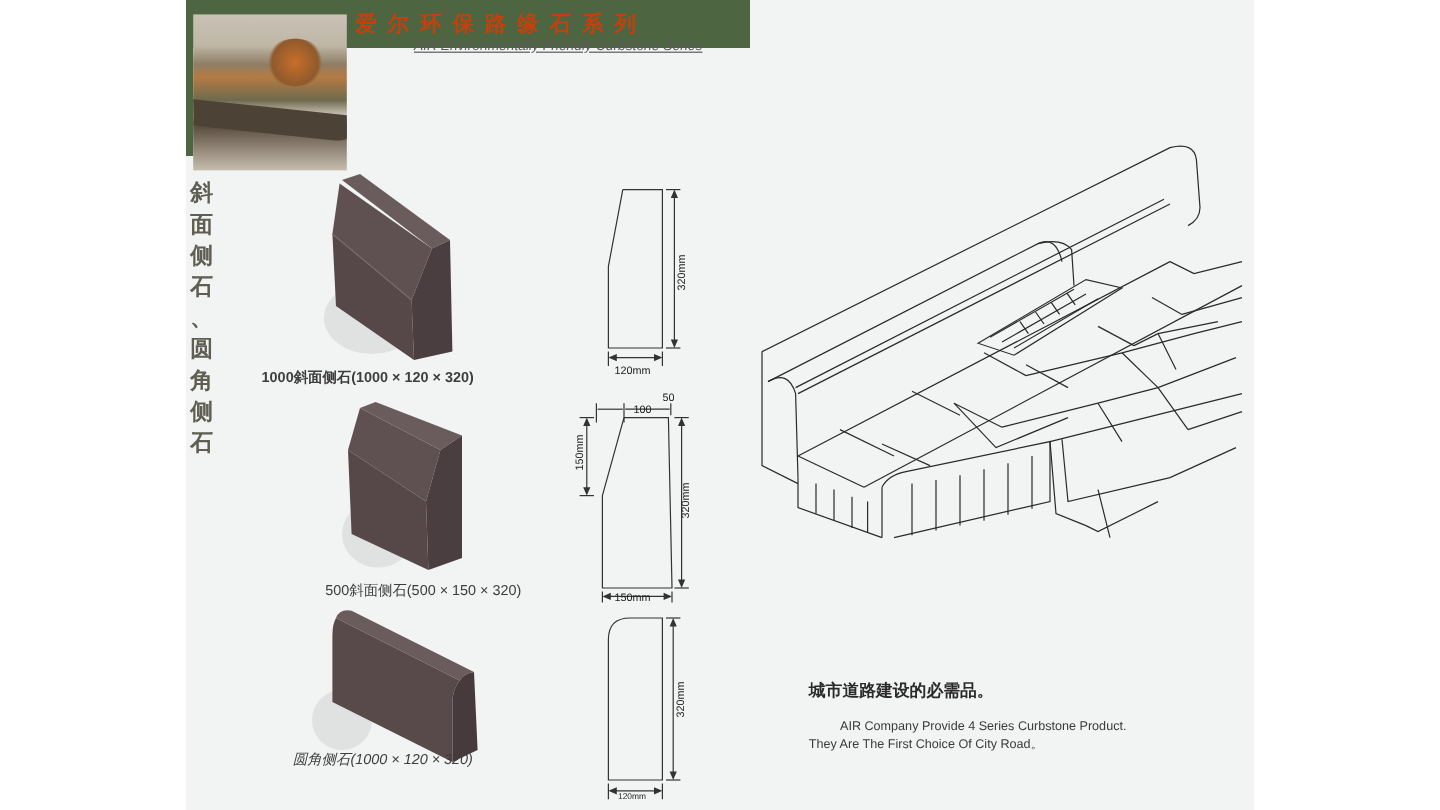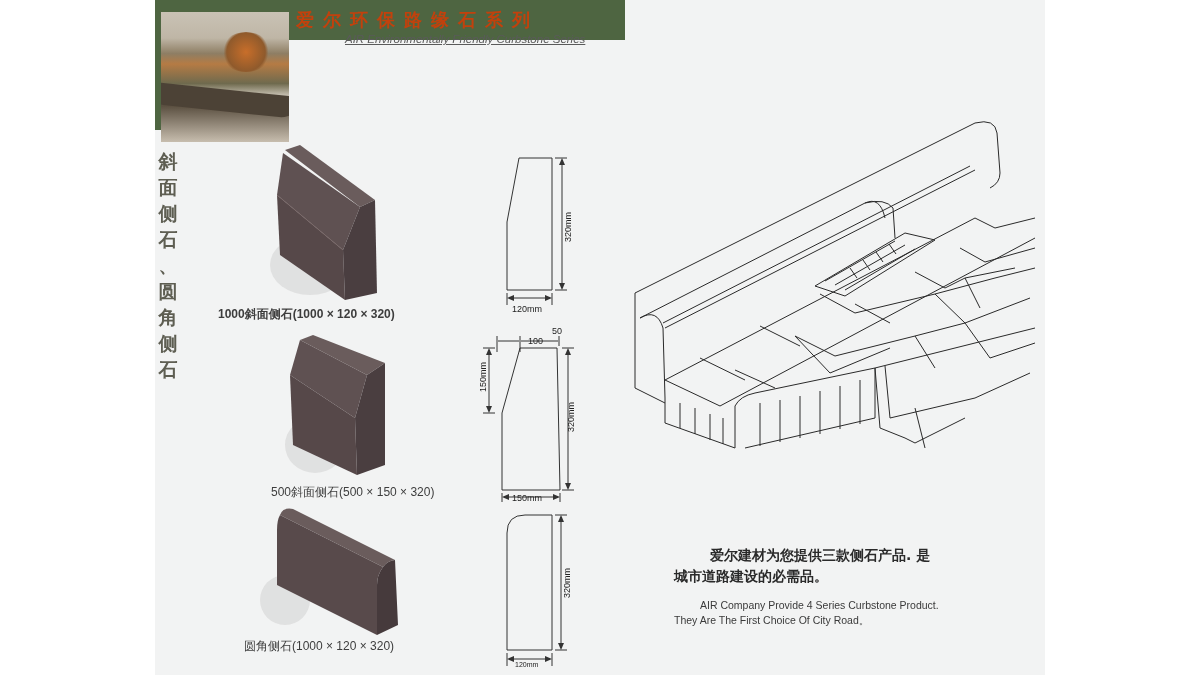--- a/index.html
+++ b/index.html
@@ -73,21 +73,21 @@
 
 <svg style="left:265px;top:505px;" width="145" height="135">
   <ellipse cx="20" cy="95" rx="25" ry="25" fill="#d8d8d8" opacity="0.7"></ellipse>
   <path d="M15,10 Q18,2 28,4 L130,55 Q122,56 118,62 Z" fill="#6a5c5c"></path>
   <path d="M15,10 L118,62 Q112,70 112,80 L112,130 L12,80 L12,25 Q12,15 15,10 Z" fill="#584a4b"></path>
   <path d="M118,62 Q122,56 130,55 L133,120 L112,130 L112,80 Q112,70 118,62 Z" fill="#463a3c"></path>
 </svg>
 
 <div class="caption" style="left:218px;top:306px;font-weight:bold;">1000斜面侧石(1000 × 120 × 320)</div>
 <div class="caption" style="left:237px;top:484px;margin-left:34px;">500斜面侧石(500 × 150 × 320)</div>
-<div class="caption" style="left:244px;top:638px;">圆角侧石(1000 × 120 × 320)</div>
+<div class="caption" style="left:244px;top:625px;font-style:italic;">圆角侧石(1000 × 120 × 320)</div>
 
 <svg style="left:495px;top:155px;" width="90" height="160">
   <polyline points="24,3 57,3 57,135 12,135 12,67 24,3" fill="none" stroke="#333" stroke-width="1"></polyline>
   <line x1="60" y1="3" x2="72" y2="3" stroke="#333" stroke-width="1"></line>
   <line x1="60" y1="135" x2="72" y2="135" stroke="#333" stroke-width="1"></line>
   <line x1="67" y1="5" x2="67" y2="133" stroke="#333" stroke-width="1"></line>
   <polygon points="67,3 64,10 70,10" fill="#333"></polygon>
   <polygon points="67,135 64,128 70,128" fill="#333"></polygon>
   <line x1="12" y1="138" x2="12" y2="150" stroke="#333" stroke-width="1"></line>
   <line x1="57" y1="138" x2="57" y2="150" stroke="#333" stroke-width="1"></line>
@@ -184,19 +184,19 @@
     <path d="M220,195 L300,176 L360,160 L400,150"></path>
     <path d="M300,176 L330,205 M330,205 L355,240 M280,218 L300,250"></path>
     <path d="M340,100 L360,110 L400,100 M350,144 L400,130"></path>
     <path d="M310,170 L330,160 L380,150 M330,160 L345,190"></path>
     <path d="M355,240 L400,225"></path>
     <path d="M270,320 L280,325 L330,300 M280,290 L290,330"></path>
   </g>
 </svg>
 
 <div class="intro-cn">
-  <span class="indent"></span><span>爱尔建材为您提供三款侧石产品. 是</span><br>
+  <span class="indent"></span><br>
   <span>城市道路建设的必需品。</span>
 </div>
 <div class="intro-en">
   <span class="indent2"></span><span>AIR Company Provide 4 Series Curbstone Product.</span><br>
   <span>They Are The First Choice Of City Road。</span>
 </div>
 
 </body></html>

